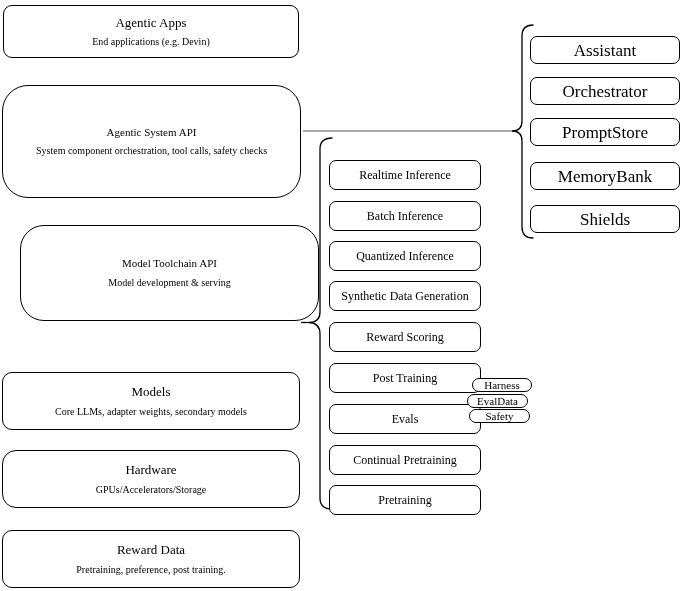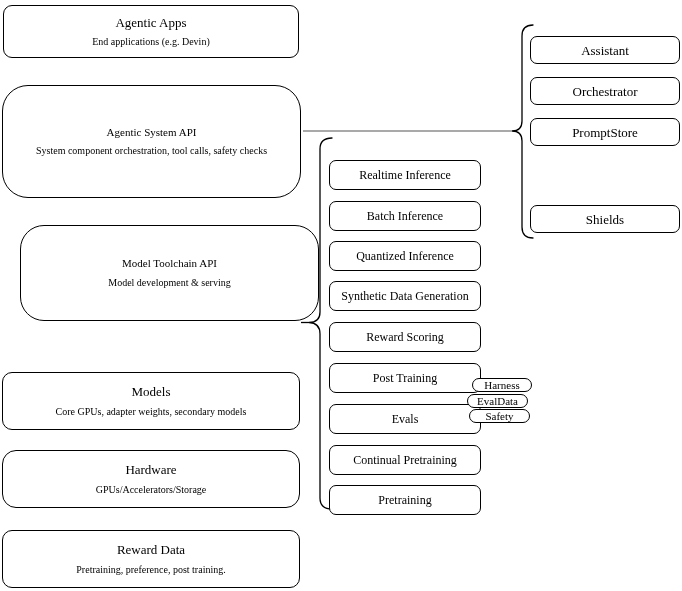--- a/index.html
+++ b/index.html
@@ -10,21 +10,21 @@
   #connector-layer{position:absolute;left:0;top:0;}
   .box{
     position:absolute;box-sizing:border-box;background:#ffffff;
     border:1.3px solid #000;display:flex;flex-direction:column;
     align-items:center;justify-content:center;text-align:center;
   }
   .lbox .title{font-size:13px;line-height:1.2;}
   .lbox-big .title{font-size:11px;}
   .lbox .subtitle{font-size:10px;line-height:1.2;margin-top:6px;white-space:nowrap;}
   .mbox{left:329px;width:152px;height:30px;border-radius:7px;font-size:12px;line-height:1;margin-top:16px;}
-  .rbox{left:530px;width:150px;height:28px;border-radius:7px;font-size:13px;line-height:1;}
+  .rbox{left:530px;width:150px;height:28px;border-radius:7px;font-size:17px;line-height:1;}
   .pill{height:14px;border-radius:8px;font-size:11px;line-height:1;}
 </style>
 </head>
 <body>
 
 <div id="canvas">
 
   <svg id="connector-layer" width="682" height="591" viewBox="0 0 682 591">
 
     <line x1="303" y1="131" x2="512" y2="131" stroke="#8c8c8c" stroke-width="1.7"></line>
@@ -46,21 +46,21 @@
     <div class="subtitle">System component orchestration, tool calls, safety checks</div>
   </div>
 
   <div class="box lbox lbox-big" style="left:20px;top:225px;width:299px;height:96px;border-radius:24px">
     <div class="title">Model Toolchain API</div>
     <div class="subtitle">Model development &amp; serving</div>
   </div>
 
   <div class="box lbox" style="left:2px;top:372px;width:298px;height:58px;border-radius:10px">
     <div class="title">Models</div>
-    <div class="subtitle">Core GPUs, adapter weights, secondary models</div>
+    <div class="subtitle">Core LLMs, adapter weights, secondary models</div>
   </div>
 
   <div class="box lbox" style="left:2px;top:450px;width:298px;height:58px;border-radius:14px">
     <div class="title">Hardware</div>
     <div class="subtitle">GPUs/Accelerators/Storage</div>
   </div>
 
   <div class="box lbox" style="left:2px;top:530px;width:298px;height:58px;border-radius:10px">
     <div class="title">Reward Data</div>
     <div class="subtitle">Pretraining, preference, post training.</div>
@@ -76,15 +76,16 @@
   <div class="box mbox" style="top:429px">Continual Pretraining</div>
   <div class="box mbox" style="top:469px">Pretraining</div>
 
   <div class="box pill" style="left:472px;top:378px;width:60px">Harness</div>
   <div class="box pill" style="left:467px;top:394px;width:61px">EvalData</div>
   <div class="box pill" style="left:469px;top:409px;width:61px">Safety</div>
 
   <div class="box rbox" style="top:36px">Assistant</div>
   <div class="box rbox" style="top:77px">Orchestrator</div>
   <div class="box rbox" style="top:118px">PromptStore</div>
+  <div class="box rbox" style="top:162px">MemoryBank</div>
   <div class="box rbox" style="top:205px">Shields</div>
 
 </div>
 
 </body></html>

